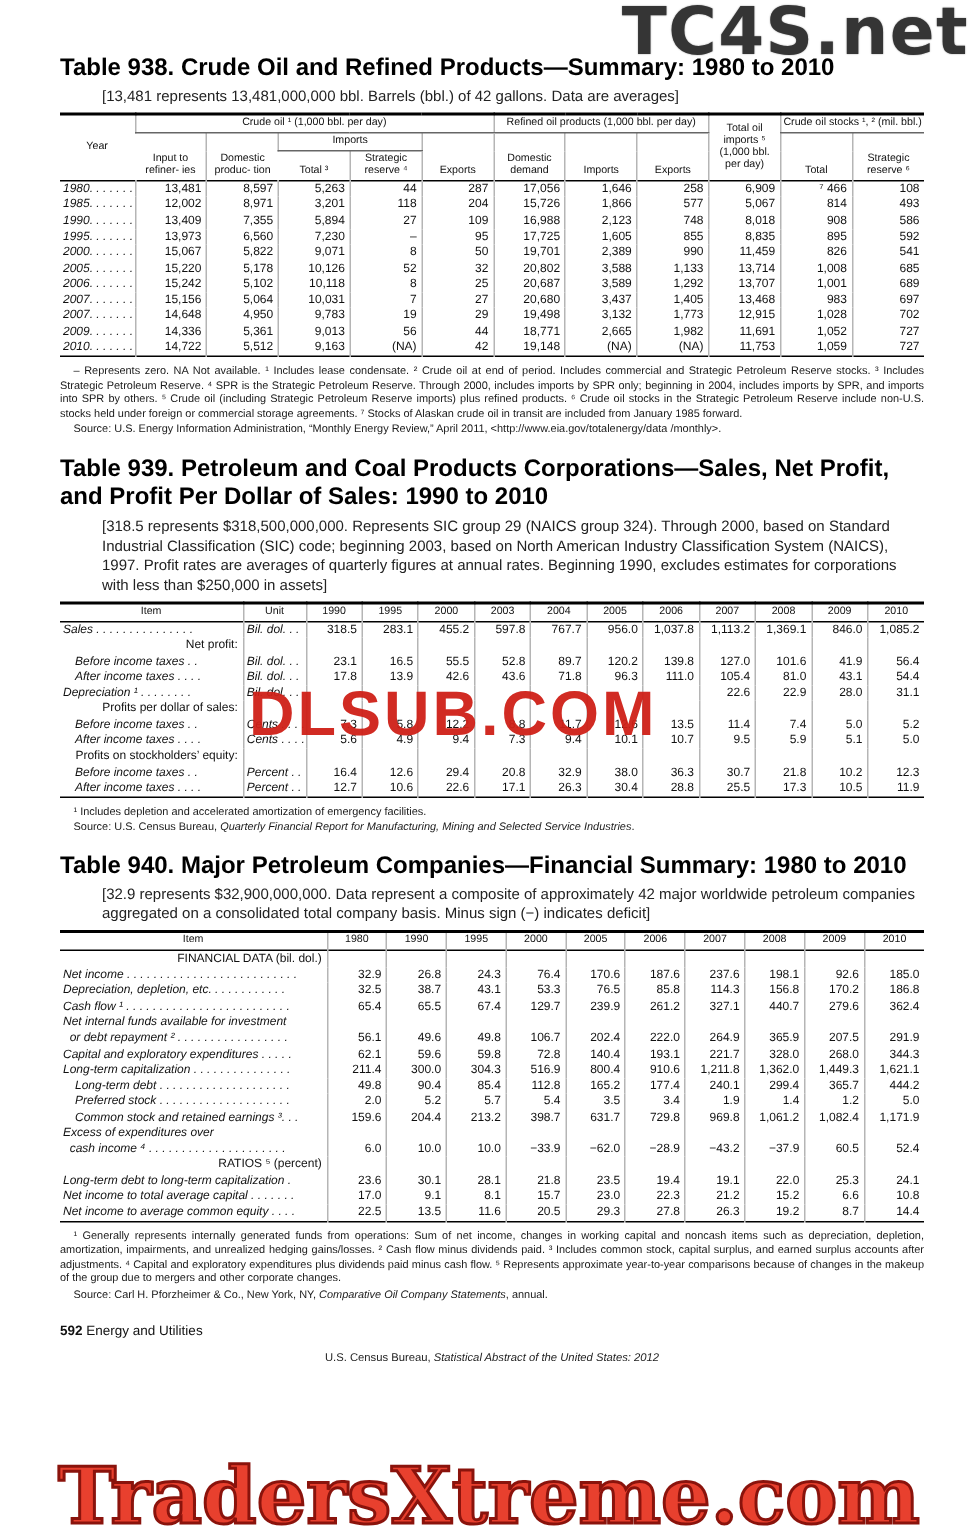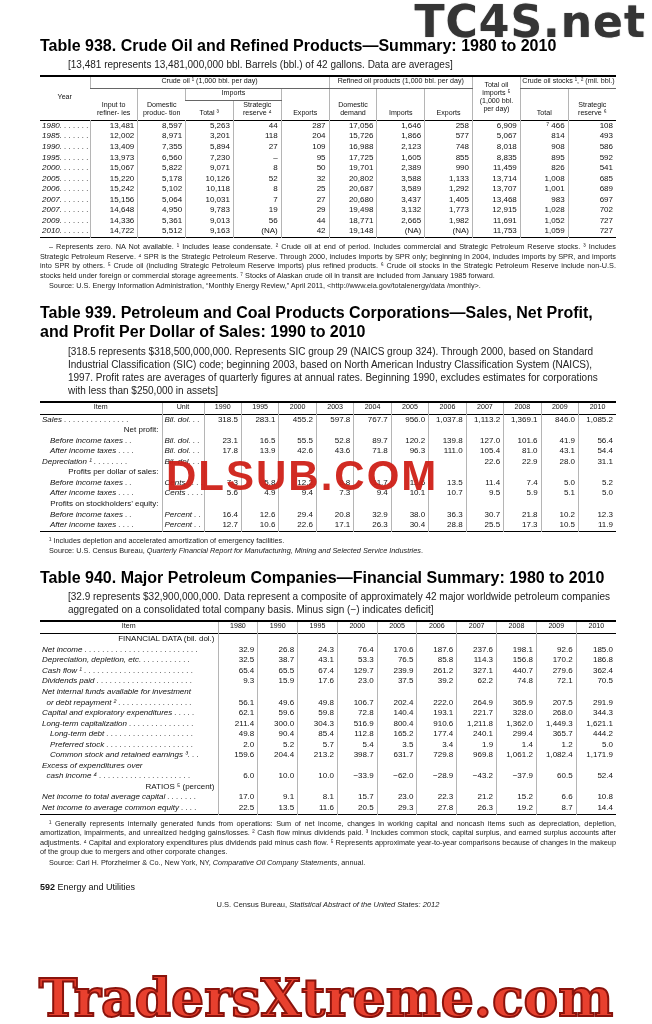--- a/index.html
+++ b/index.html
@@ -540,33 +540,20 @@
             <td class="num">67.4</td>
             <td class="num">129.7</td>
             <td class="num">239.9</td>
             <td class="num">261.2</td>
             <td class="num">327.1</td>
             <td class="num">440.7</td>
             <td class="num">279.6</td>
             <td class="num">362.4</td>
           </tr>
           <tr>
-            <td class="lbl">Dividends paid . . . . . . . . . . . . . . . . . . . . . .</td>
-            <td class="num">9.3</td>
-            <td class="num">15.9</td>
-            <td class="num">17.6</td>
-            <td class="num">23.0</td>
-            <td class="num">37.5</td>
-            <td class="num">39.2</td>
-            <td class="num">62.2</td>
-            <td class="num">74.8</td>
-            <td class="num">72.1</td>
-            <td class="num">70.5</td>
-          </tr>
-          <tr>
             <td class="lbl wrap">Net internal funds available for investment
 &nbsp;&nbsp;or debt repayment ² . . . . . . . . . . . . . . . . .</td>
             <td class="num">56.1</td>
             <td class="num">49.6</td>
             <td class="num">49.8</td>
             <td class="num">106.7</td>
             <td class="num">202.4</td>
             <td class="num">222.0</td>
             <td class="num">264.9</td>
             <td class="num">365.9</td>
@@ -659,20 +646,33 @@
             <td class="num"></td>
             <td class="num"></td>
             <td class="num"></td>
             <td class="num"></td>
             <td class="num"></td>
             <td class="num"></td>
             <td class="num"></td>
             <td class="num"></td>
           </tr>
           <tr>
+            <td class="lbl">Long-term debt to long-term capitalization .</td>
+            <td class="num">23.6</td>
+            <td class="num">30.1</td>
+            <td class="num">28.1</td>
+            <td class="num">21.8</td>
+            <td class="num">23.5</td>
+            <td class="num">19.4</td>
+            <td class="num">19.1</td>
+            <td class="num">22.0</td>
+            <td class="num">25.3</td>
+            <td class="num">24.1</td>
+          </tr>
+          <tr>
             <td class="lbl">Net income to total average capital . . . . . . .</td>
             <td class="num">17.0</td>
             <td class="num">9.1</td>
             <td class="num">8.1</td>
             <td class="num">15.7</td>
             <td class="num">23.0</td>
             <td class="num">22.3</td>
             <td class="num">21.2</td>
             <td class="num">15.2</td>
             <td class="num">6.6</td>

